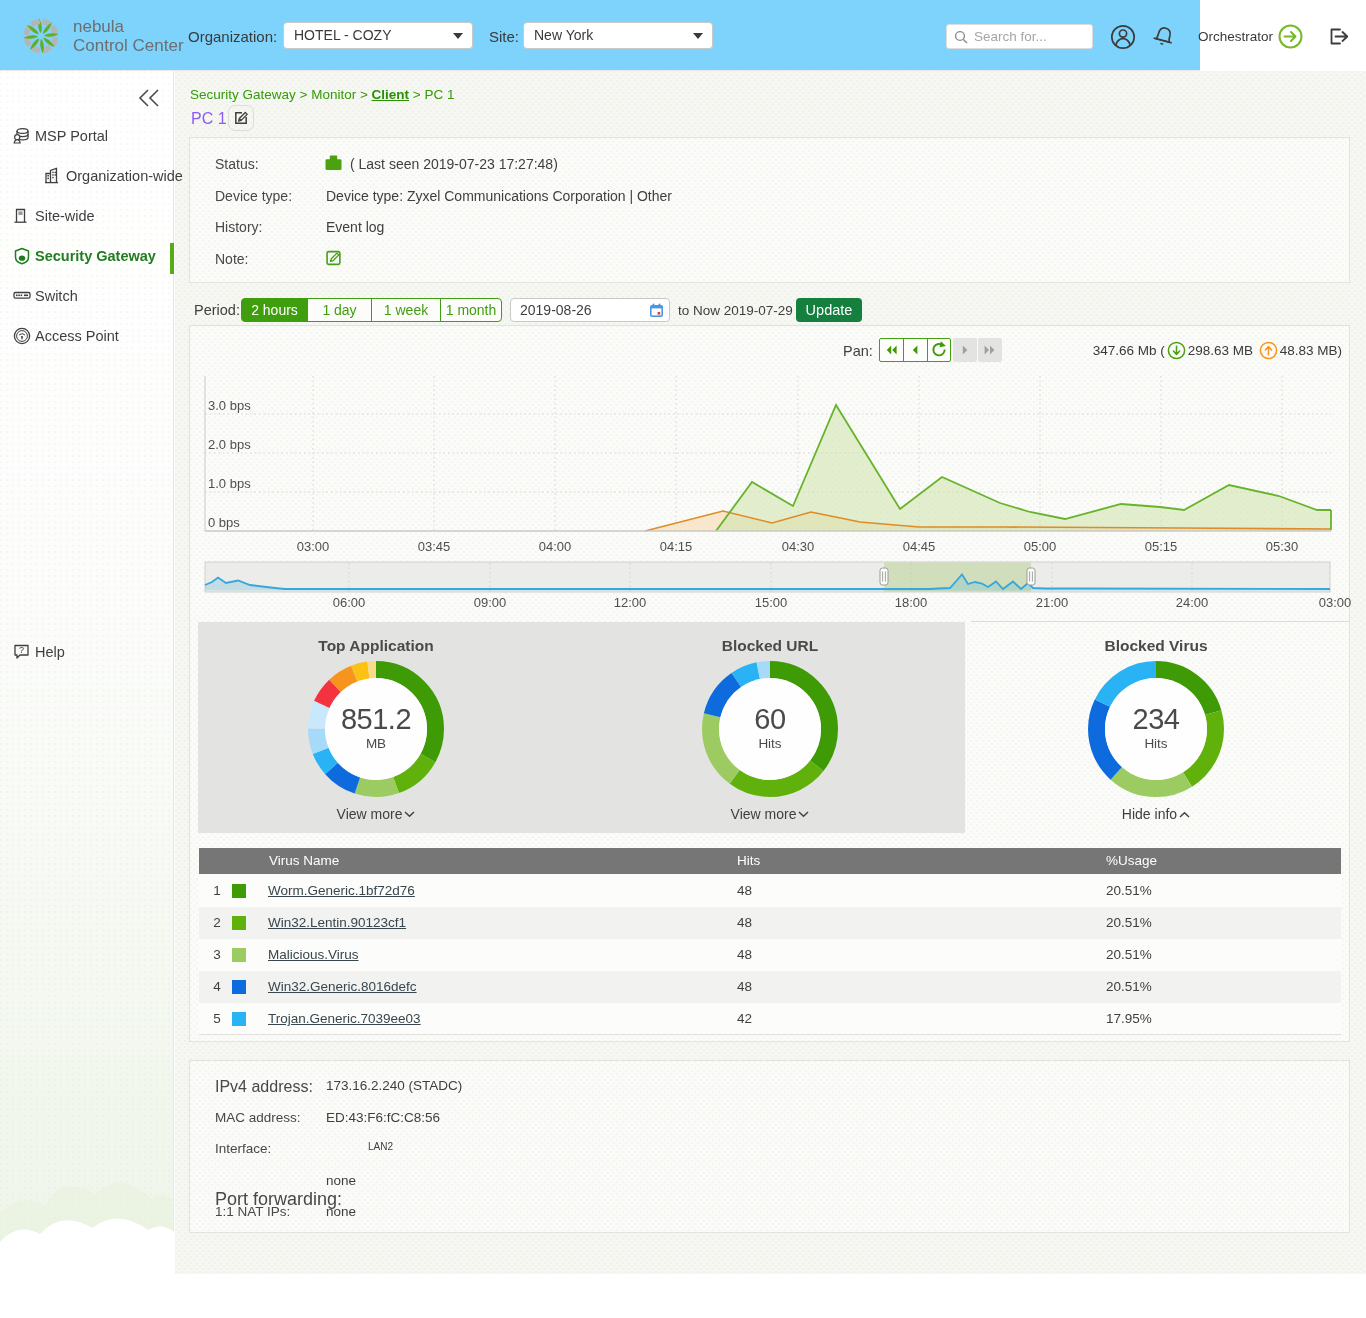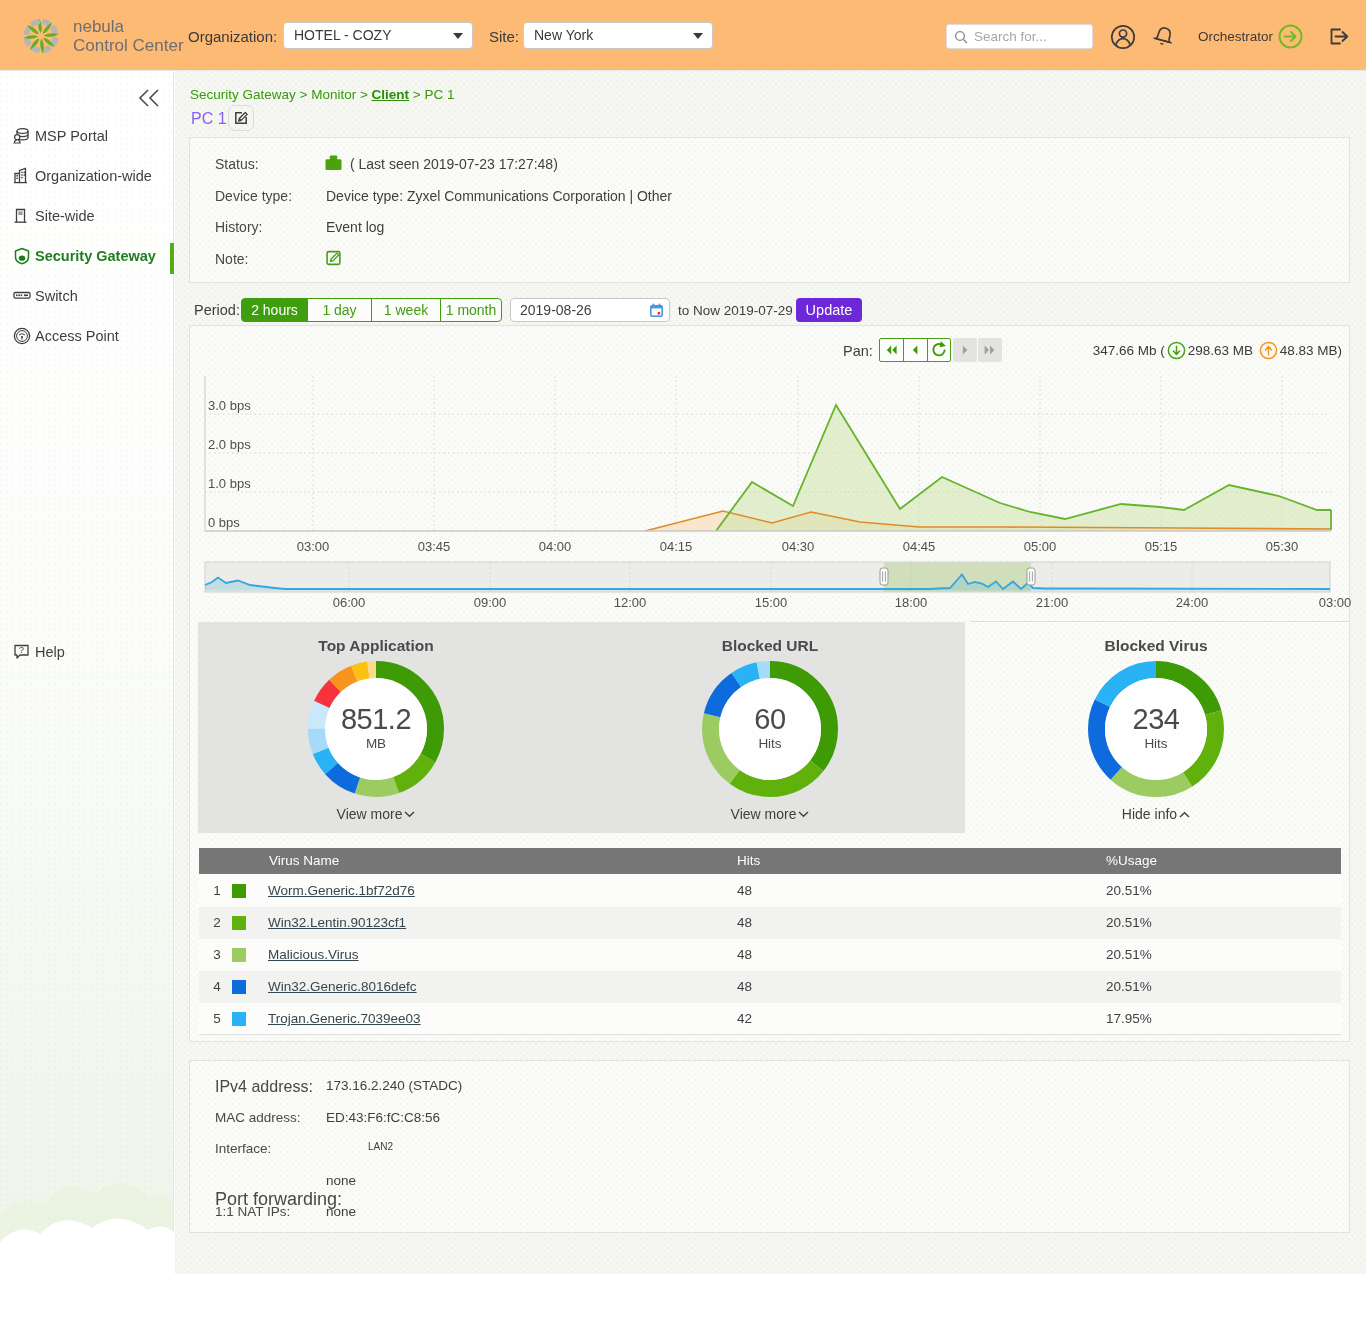--- a/index.html
+++ b/index.html
@@ -1,39 +1,39 @@
 <!DOCTYPE html>
 <html><head>
 <meta charset="utf-8">
 <style>
 *{margin:0;padding:0;box-sizing:border-box;}
 html,body{width:1366px;background:#fff;}
 body{font-family:"Liberation Sans",sans-serif;color:#3f3f3f;-webkit-font-smoothing:antialiased;}
 #page{position:relative;width:1366px;height:1318px;overflow:hidden;background:#fff;}
 .abs{position:absolute;}
 
-#header{position:absolute;left:0;top:0;width:1366px;height:71px;background:#fdba74;border-bottom:1px solid #e9e9e9;z-index:5;}
+#header{position:absolute;left:0;top:0;width:1200px;height:71px;background:#7dd3fc;border-bottom:1px solid #e9e9e9;z-index:5;}
 .hlabel{font-size:15px;color:#3a3a3a;}
 .select{position:absolute;height:27px;background:#fff;border:1px solid #c9c9c9;border-radius:4px;font-size:14px;color:#3a3a3a;line-height:25px;padding-left:10px;}
 .select .caret{position:absolute;right:9px;top:10px;width:0;height:0;border-left:5px solid transparent;border-right:5px solid transparent;border-top:6px solid #3a3a3a;}
 #search{position:absolute;left:946px;top:24px;width:147px;height:25px;border:1px solid #dcdcdc;border-radius:3px;background:#fff;}
 #search span{position:absolute;left:27px;top:4px;font-size:13.5px;color:#a6a6a6;}
 
 #sidebar{position:absolute;left:0;top:71px;width:174px;height:1203px;background-image:radial-gradient(circle at 1px 1px,rgba(160,190,130,0.10) 0.6px,transparent 1.1px),linear-gradient(180deg,#ffffff 0%,#fcfdfb 45%,#f2f7ee 85%,#f0f5eb 100%);background-size:6px 6px,100% 100%;border-right:1px solid #e5e5e3;}
 .mitem{position:absolute;left:0;width:174px;height:30px;font-size:14.5px;color:#3f3f3f;}
 .mitem .lbl{position:absolute;left:35px;top:6px;}
 .mitem svg{position:absolute;left:13px;top:5px;}
 .mactive{color:#1f7d1f;font-weight:700;}
 #activebar{position:absolute;left:170px;top:172px;width:4px;height:31px;background:#52ae14;}
 
 #main{position:absolute;left:175px;top:71px;width:1191px;height:1203px;background:#f6f7f3;background-image:radial-gradient(circle at 1px 1px,rgba(160,190,130,0.12) 0.6px,transparent 1.1px),radial-gradient(circle at 1px 1px,rgba(160,190,130,0.12) 0.6px,transparent 1.1px);background-size:6px 6px,6px 6px;background-position:0 0,3px 3px;}
 .card{position:absolute;background:#fbfbf9;background-image:radial-gradient(circle at 1px 1px,rgba(160,190,130,0.10) 0.6px,transparent 1.1px),radial-gradient(circle at 1px 1px,rgba(160,190,130,0.10) 0.6px,transparent 1.1px);background-size:6px 6px,6px 6px;background-position:0 0,3px 3px;border:1px solid #e2e2e0;}
 .rowlbl{position:absolute;left:25px;font-size:14px;color:#484848;}
 .rowval{position:absolute;left:136px;font-size:14px;color:#3f3f3f;}
-.greenbtn{background:#6d28d9;color:#fff;}
+.greenbtn{background:#15803d;color:#fff;}
 
 .pbtn{position:absolute;top:298px;height:24px;border:1px solid #3f9e0e;font-size:14px;text-align:center;color:#3f9e0e;background:#fcfcfa;line-height:22px;}
 .pbtn.greenbtn{background:#3f9e0e;color:#fff;}
 
 .trow{position:absolute;left:199px;width:1142px;height:32px;font-size:13.5px;}
 .trow .idx{position:absolute;left:10px;top:8px;width:16px;text-align:center;color:#3f3f3f;}
 .trow .sq{position:absolute;left:33px;top:9px;width:14px;height:14px;}
 .trow .vn{position:absolute;left:69px;top:8px;color:#37474f;text-decoration:underline;}
 .trow .hits{position:absolute;left:538px;top:8px;color:#3f3f3f;}
 .trow .pu{position:absolute;left:907px;top:8px;color:#3f3f3f;}
@@ -361,21 +361,21 @@
     <div class="mitem" style="top:51px;">
       <svg width="17" height="17" viewBox="0 0 17 17">
           <ellipse cx="9.5" cy="4" rx="5.5" ry="2.4" fill="none" stroke="#3f3f3f" stroke-width="1.3"></ellipse>
           <path d="M4,4 L4,10.5 C4,11.8 6.5,12.9 9.5,12.9 C12.5,12.9 15,11.8 15,10.5 L15,4" fill="none" stroke="#3f3f3f" stroke-width="1.3"></path>
           <path d="M4,7.3 C4,8.6 6.5,9.6 9.5,9.6 C12.5,9.6 15,8.6 15,7.3" fill="none" stroke="#3f3f3f" stroke-width="1.3"></path>
           <circle cx="4.2" cy="10.2" r="2.6" fill="#fff" stroke="#3f3f3f" stroke-width="1.2"></circle>
           <path d="M1.2,16 C1.6,13.6 2.8,12.6 4.2,12.6 C5.6,12.6 6.8,13.6 7.2,16 Z" fill="#fff" stroke="#3f3f3f" stroke-width="1.2"></path>
         </svg>
       <span class="lbl">MSP Portal</span>
     </div>
-    <div class="mitem" style="top:91px;">
+    <div class="mitem" style="top:91px;margin-left:31px;">
       <svg width="17" height="17" viewBox="0 0 17 17">
           <path d="M2,15.5 L2,6.5 L6.5,6.5 L6.5,15.5 M6.5,6 L6.5,3.5 L12.5,1.5 L12.5,15.5" fill="none" stroke="#3f3f3f" stroke-width="1.3"></path>
           <path d="M1,15.6 L14,15.6" stroke="#3f3f3f" stroke-width="1.3"></path>
           <g fill="#3f3f3f">
             <rect x="3.4" y="8" width="1.5" height="1.5"></rect>
             <rect x="3.4" y="10.6" width="1.5" height="1.5"></rect>
             <rect x="8.3" y="4.7" width="1.4" height="1.4"></rect>
             <rect x="8.3" y="7.3" width="1.4" height="1.4"></rect>
             <rect x="8.3" y="9.9" width="1.4" height="1.4"></rect>
             <rect x="10.6" y="4.7" width="1.4" height="1.4"></rect>

